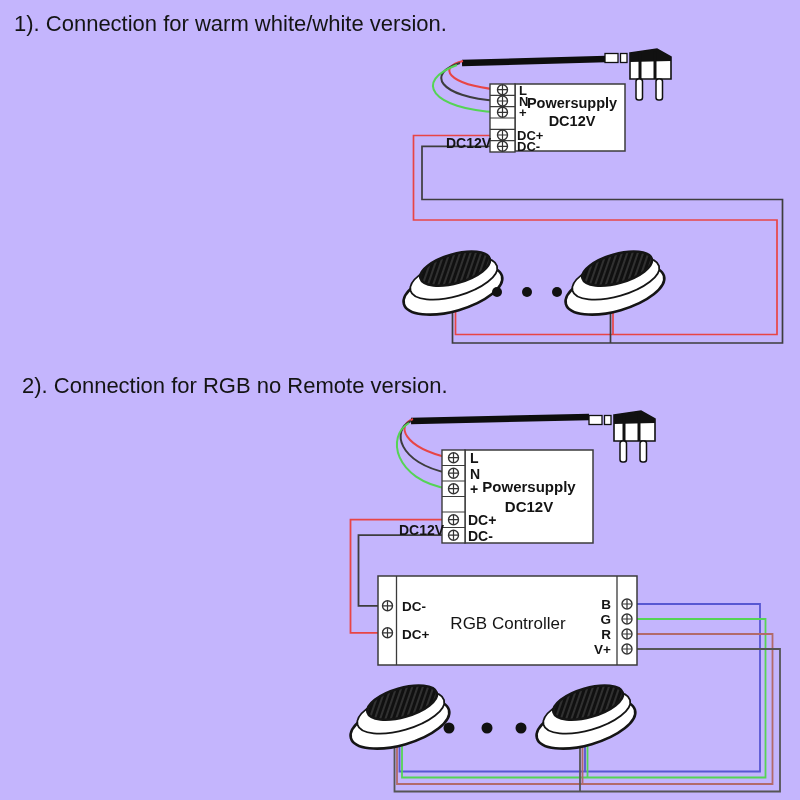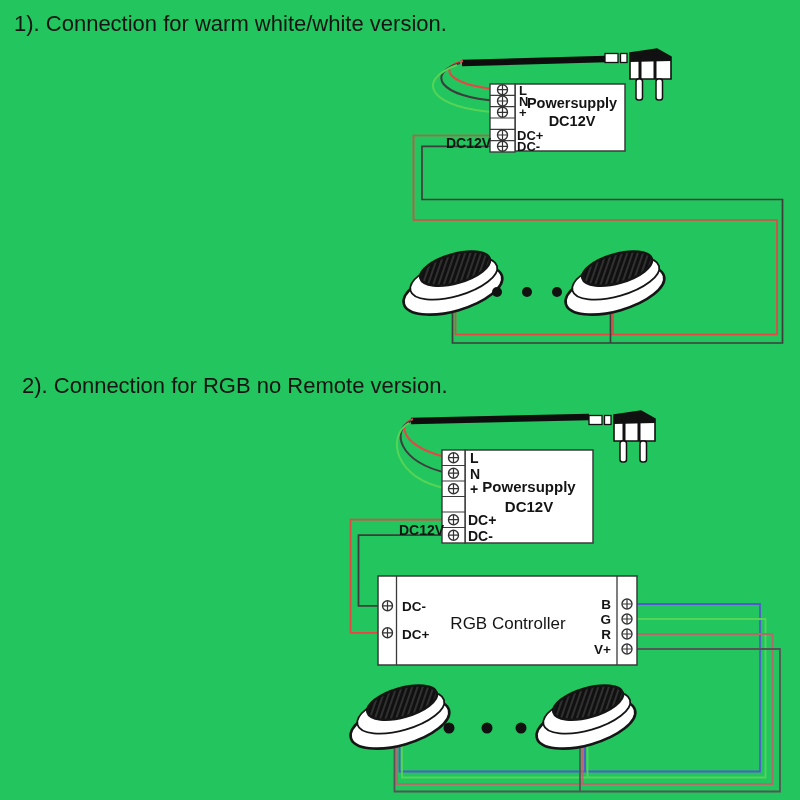--- a/index.html
+++ b/index.html
@@ -1,16 +1,16 @@
 <!DOCTYPE html>
 <html><head>
 <meta charset="utf-8">
 <style>
   html,body{margin:0;padding:0;background:#ffffff;}
-  .canvas{position:relative;width:800px;height:800px;background:#22c55e;overflow:hidden;}
+  .canvas{position:relative;width:800px;height:800px;background:#c4b5fd;overflow:hidden;}
   svg{display:block;}
   text{font-family:"Liberation Sans",sans-serif;fill:#141414;}
   .t-title{font-size:22px;}
   .t-term{font-size:13px;font-weight:bold;}
   .t-term2{font-size:14px;font-weight:bold;}
   .t-ps1{font-size:14.5px;font-weight:bold;}
   .t-ps2{font-size:15px;font-weight:bold;}
   .t-side{font-size:14px;font-weight:bold;}
   .t-ctrl{font-size:17px;}
   .t-chan{font-size:13.5px;font-weight:bold;}

